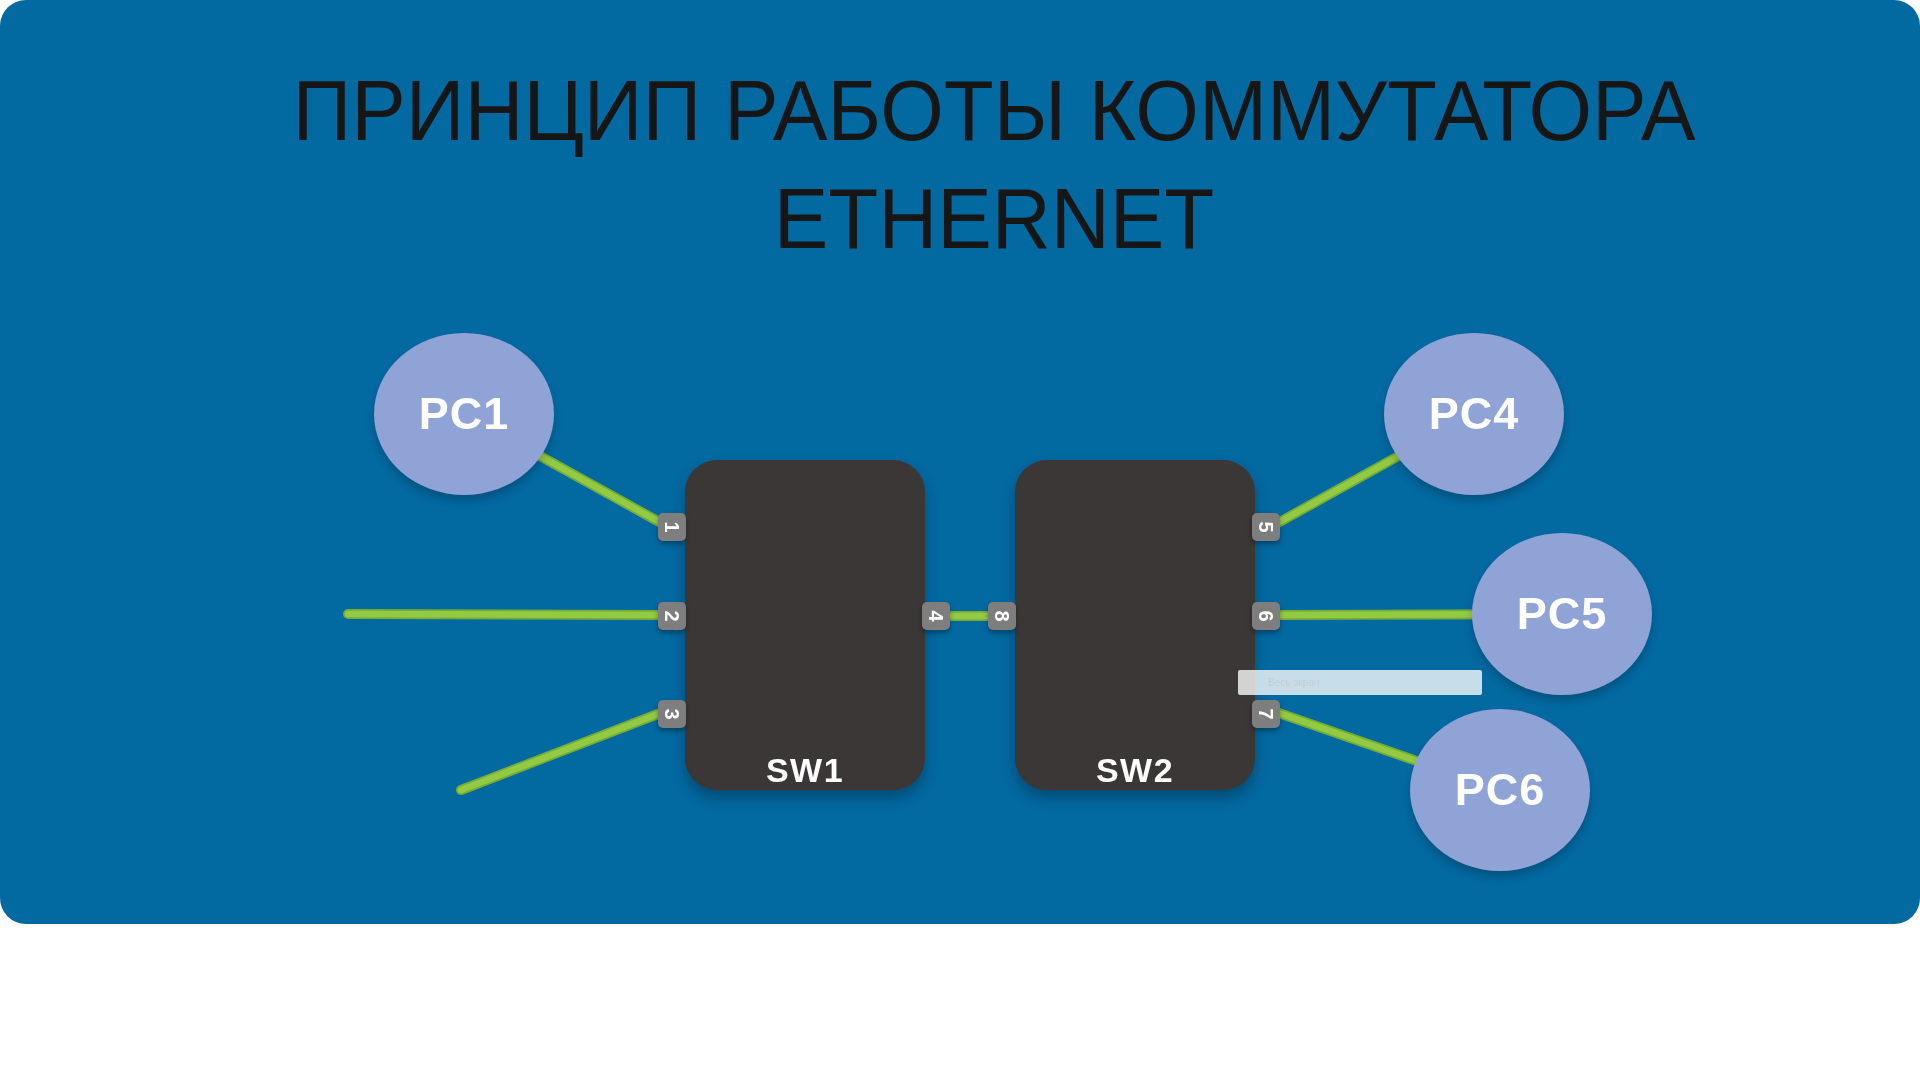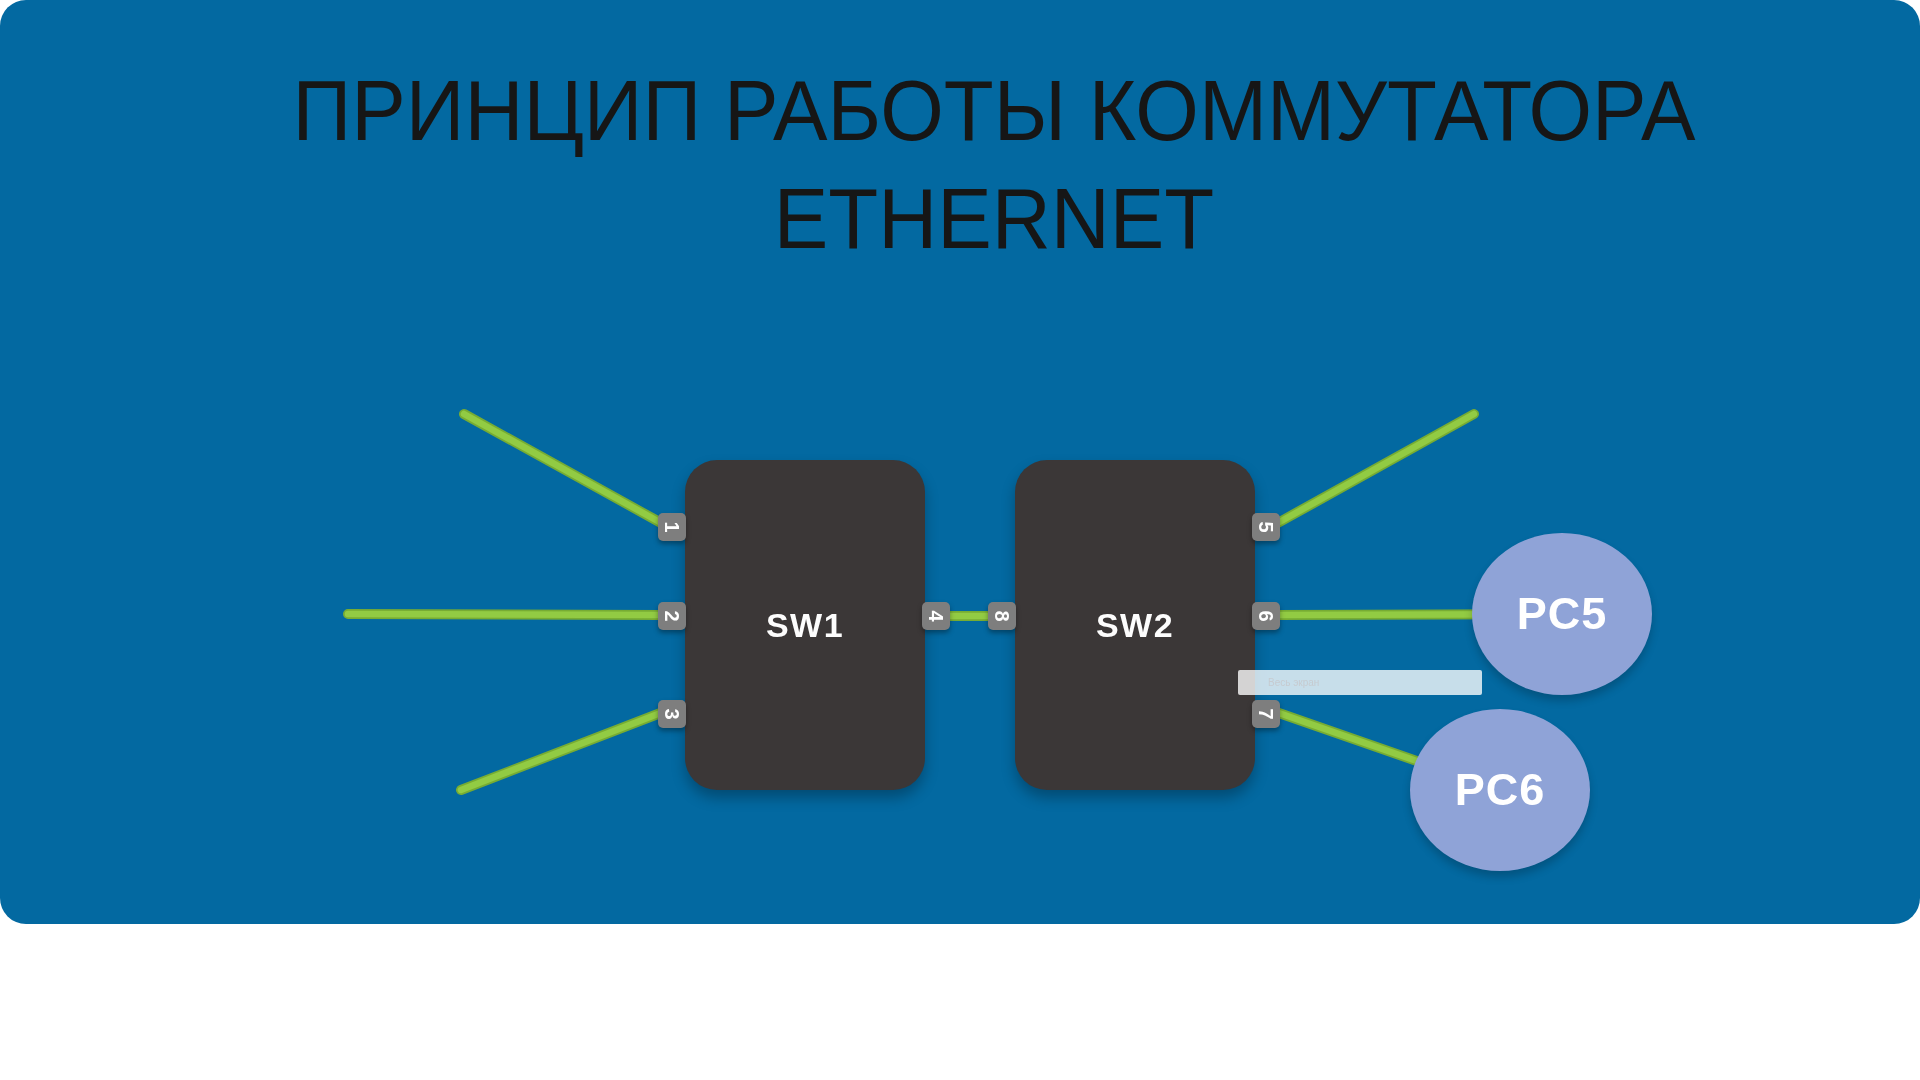--- a/index.html
+++ b/index.html
@@ -6,21 +6,21 @@
   .stage{position:relative;width:1920px;height:924px;background:#0369a1;overflow:hidden;
          font-family:"Liberation Sans",sans-serif;border-radius:26px;}
   
   .title{position:absolute;left:68px;top:56px;width:1852px;text-align:center;color:#161616;
          transform:scaleX(.95);transform-origin:50% 0;}
   .title .line{font-size:86px;line-height:108px;font-weight:400;letter-spacing:0;}
   
   .cables{position:absolute;left:0;top:0;}
   
   .sw{position:absolute;width:240px;height:330px;background:#3B3737;border-radius:32px;
-      display:flex;align-items:center;justify-content:center;
+      display:flex;align-items:flex-end;justify-content:center;
       box-shadow:0 8px 14px rgba(0,0,0,.28);}
   .sw .swlabel{color:#fdfdfd;font-weight:700;font-size:34px;letter-spacing:1.5px;}
   #sw1{left:685px;top:460px;} #sw2{left:1015px;top:460px;}
   
   .port{position:absolute;width:28px;height:28px;background:#7E7E7E;border-radius:5px;
         display:flex;align-items:center;justify-content:center;
         box-shadow:0 3px 5px rgba(0,0,0,.35);}
   .port .pnum{color:#fff;font-weight:700;font-size:20px;transform:rotate(90deg);line-height:1;}
   
   .pc{position:absolute;width:180px;height:162px;border-radius:50%;background:#8FA3D7;
@@ -97,20 +97,26 @@
   <div class="port" style="left:1252px;top:513px;">
     <span class="pnum">5</span>
   </div>
   <div class="port" style="left:1252px;top:602px;">
     <span class="pnum">6</span>
   </div>
   <div class="port" style="left:1252px;top:700px;">
     <span class="pnum">7</span>
   </div>
 
+  <div class="pc" id="pc1">
+    <span class="pclabel">PC1</span>
+  </div>
+  <div class="pc" id="pc4">
+    <span class="pclabel">PC4</span>
+  </div>
   <div class="pc" id="pc5">
     <span class="pclabel">PC5</span>
   </div>
   <div class="pc" id="pc6">
     <span class="pclabel">PC6</span>
   </div>
 
   <div class="tooltip">Весь экран</div>
 
   <div class="ctrl" id="ctrl-prev">

